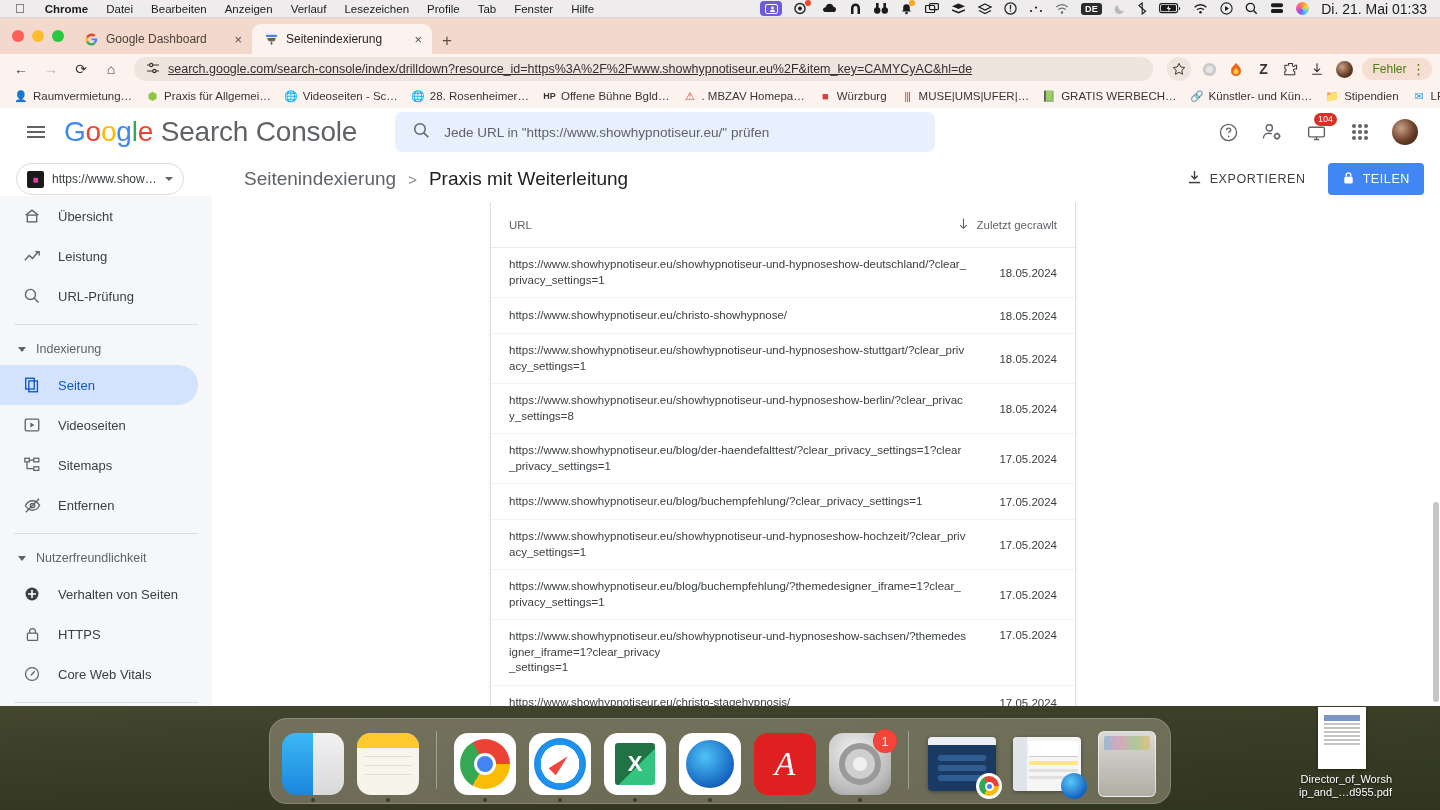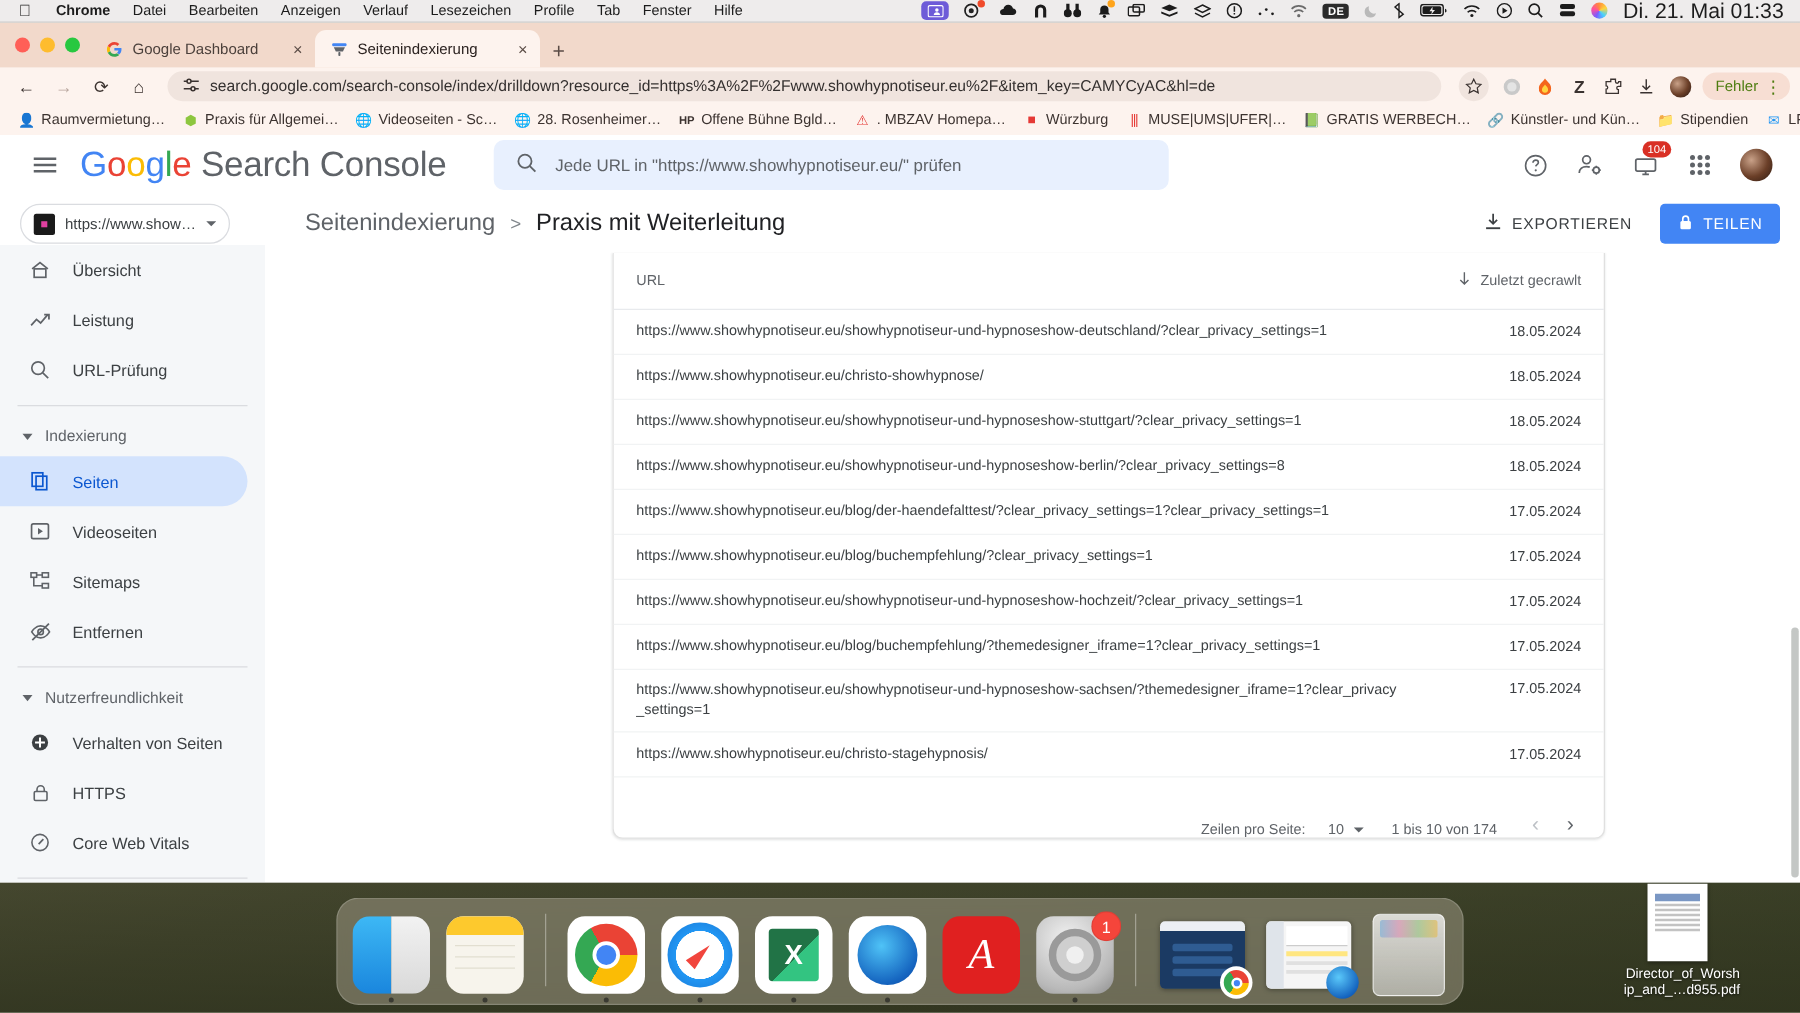--- a/index.html
+++ b/index.html
@@ -47,21 +47,21 @@
   .badge-red:after{ background:#f04a2a; }
   .badge-orange:after{ background:#ffa41b; }
   .purple-box {
     width: 22px; height: 15px; border-radius: 4px; background:#6d5bd8;
     display:flex;align-items:center;justify-content:center;
   }
   .de-box{
     background:#2b2b2b;color:#fff;font-size:9px;font-weight:bold;
     border-radius:3px;padding:1px 4px;letter-spacing:.3px;
   }
-  .clock { font-size:17px; white-space:nowrap; }
+  .clock { font-size:14px; white-space:nowrap; }
   .siri { width:13px;height:13px;border-radius:50%;
     background:conic-gradient(from 210deg,#7b5cff,#ff4fa0,#ff8a3d,#ffd43d,#46d1ff,#7b5cff); }
 
   
   .browser {
     position: absolute; top: 18px; left: 0; width: 1440px; height: 688px;
     background: #fff; overflow: hidden;
   }
   .tabstrip {
     height: 36px; background: #f2d9cb; position: relative;
@@ -86,21 +86,21 @@
     height: 30px; background: #fdf3ee; display: flex; align-items: center;
     padding: 0 8px; gap: 4px;
   }
   .tb-btn { width: 26px; height: 24px; display:flex;align-items:center;justify-content:center;
     color:#3c3330; border-radius:50%; font-size:14px;}
   .omnibox {
     flex: 1; height: 24px; background: #f0e4de; border-radius: 13px;
     display: flex; align-items: center; gap: 8px; padding: 0 12px;
     margin: 0 6px; font-size: 12.5px; color: #34302f; overflow: hidden; white-space: nowrap;
   }
-  .omnibox .url { overflow:hidden; text-overflow:ellipsis; }
+  .omnibox .url { overflow:hidden; text-overflow:ellipsis;text-decoration:underline; }
   .tb-right { display: flex; align-items: center; gap: 9px; padding-left: 4px; }
   .tb-ic { width:18px;height:18px;display:flex;align-items:center;justify-content:center;font-size:13px;color:#3a3230;}
   .star-pill { background:#f0e4de; border-radius:50%; width:24px;height:24px;display:flex;align-items:center;justify-content:center;}
   .err-pill {
     background: #f7ded3; border-radius: 12px; height: 22px; display: flex; align-items: center;
     gap: 5px; padding: 0 7px 0 10px; font-size: 12px; color: #4d7c0f;
   }
   .kebab { font-size: 14px; line-height: 1; letter-spacing: -0.5px; }
 
   .bookmarks {
@@ -175,21 +175,21 @@
   .nav-item .nico { width: 20px; height: 20px; flex: 0 0 20px; display:flex;align-items:center;justify-content:center;}
   .nav-sep { height: 1px; background: #dadce0; margin: 8px 14px 8px 14px; }
   .nav-group {
     display: flex; align-items: center; gap: 10px; height: 32px; padding-left: 18px;
     font-size: 12.5px; color: #5f6368;
   }
   .tri { width:0;height:0;border-left:4px solid transparent;border-right:4px solid transparent;border-top:5px solid #5f6368;}
 
   .content { flex: 1; background: #fff; position: relative; overflow: hidden; }
   .card {
-    position: absolute; left: 278px; top: 0; width: 794px; background: #fff;
+    position: absolute; left: 278px; top: 0; width: 586px; background: #fff;
     border: 1px solid #e0e0e0; border-top: none; border-radius: 0 0 8px 8px;
     box-shadow: 0 1px 2px rgba(60,64,67,.15);
   }
   .thead { display: flex; align-items: center; height: 46px; padding: 0 18px;
     font-size: 11.5px; color: #5f6368; border-bottom: 1px solid #e8eaed;}
   .th-url { flex: 1; }
   .th-date { display: flex; align-items: center; gap: 7px; white-space: nowrap; }
   .row { display: flex; align-items: center; min-height: 36px; padding: 9px 18px;
     border-bottom: 1px solid #f1f3f4; font-size: 11.5px; color: #3c4043; }
   .row .c-url { flex: 1; padding-right: 20px; line-height: 1.35; word-break: break-all; }

